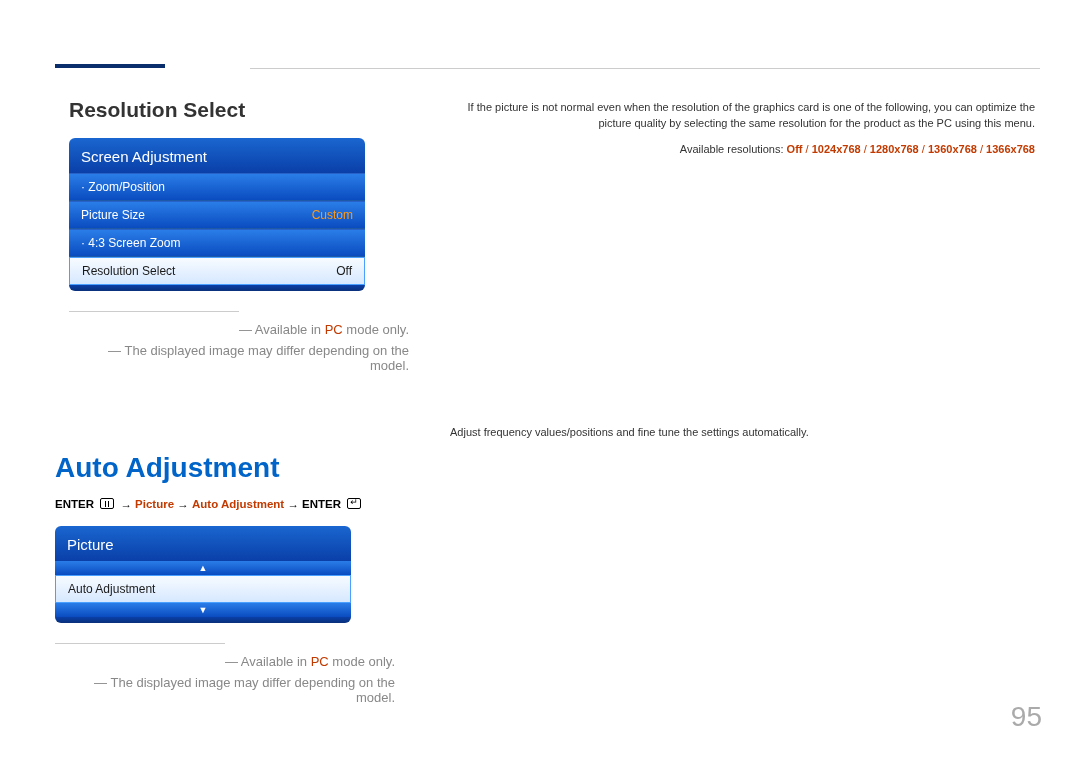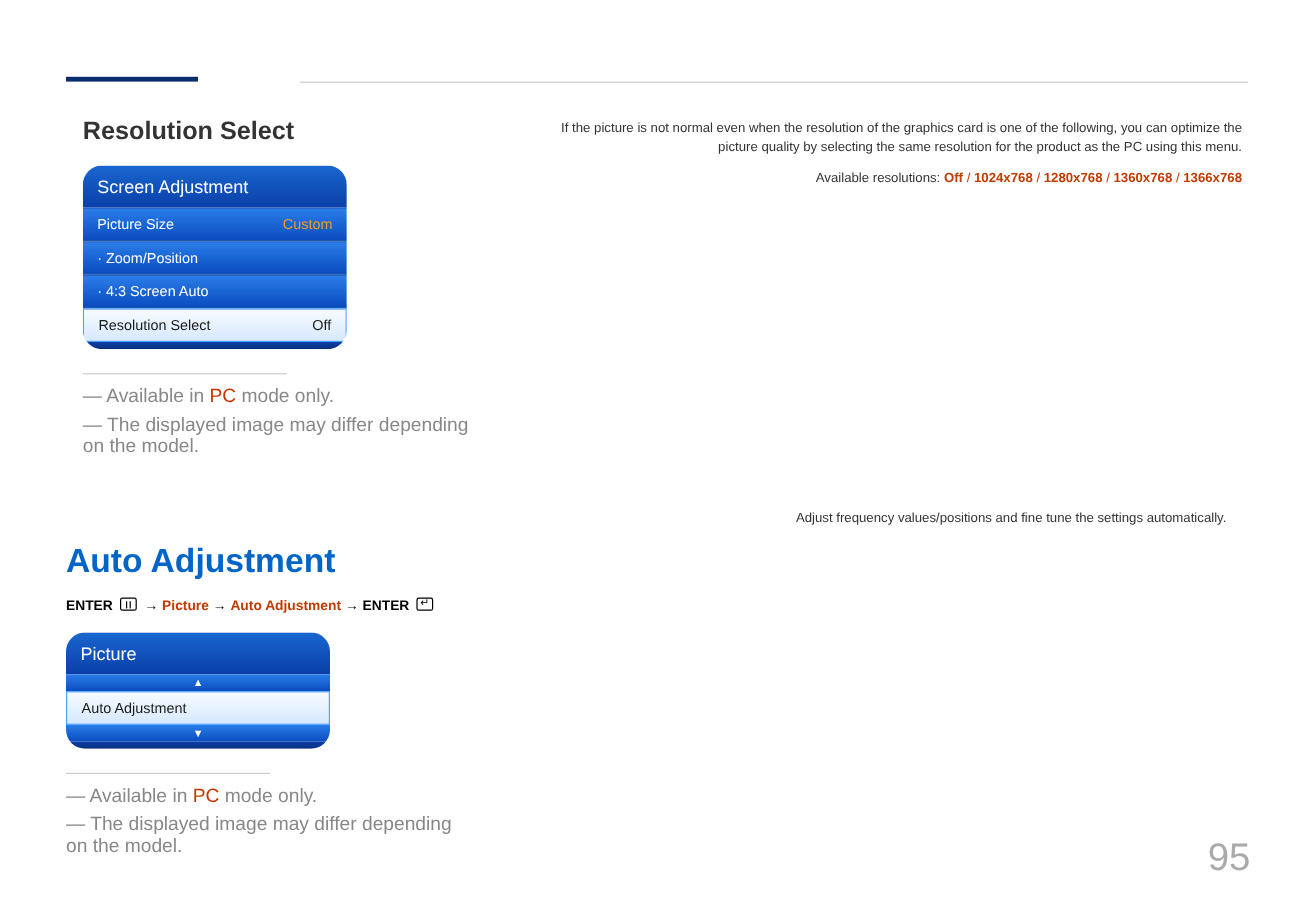--- a/index.html
+++ b/index.html
@@ -46,22 +46,22 @@
     margin-bottom: 16px;
   }
   .h1 {
     font-size: 28px;
     font-weight: 700;
     color: #0064c8;
     margin-top: 32px;
     margin-bottom: 14px;
   }
   .osd {
-    width: 220px;
-    border-radius: 16px;
+    width: 296px;
+    border-radius: 6px;
     overflow: hidden;
     margin-bottom: 20px;
   }
   .osd-header {
     background: linear-gradient(#1a66d0, #0a3fa8);
     color: #fff;
     padding: 10px 12px 8px 12px;
     font-size: 15px;
   }
   .osd-row {
@@ -92,23 +92,24 @@
     color: #fff;
     font-size: 9px;
     padding: 2px 0;
   }
   .notes-rule {
     border-top: 1px solid #ccc;
     width: 170px;
     margin: 18px 0 10px 0;
   }
   .note {
-    font-size: 16px;
+    font-size: 13px;
     color: #888;
     margin-bottom: 6px;
+    text-align: right;
   }
   .note .em { color: #c23a00; }
   .path {
     font-size: 11.5px;
     color: #000;
     margin-bottom: 16px;
   }
   .path b { font-weight: 700; }
   .path .em { font-weight: 700; color: #c23a00; }
   .micon {
@@ -144,28 +145,27 @@
     font-size: 11px;
     line-height: 1.45;
     color: #333;
   }
   .body-text .em { color: #c23a00; font-weight: 700; }
   .body-text .sep { color: #c23a00; }
   .section2 {
     position: absolute;
     top: 425px;
     left: 450px;
-    right: 58px;
-    text-align: right;
+    right: 45px;
   }
   .page-num {
     position: absolute;
     right: 38px;
     bottom: 30px;
-    font-size: 32px;
+    font-size: 28px;
     color: #aaa;
   }
   .left-block2 {
     position: absolute;
     top: 420px;
     left: 55px;
     width: 340px;
   }
 </style>
 </head>
@@ -173,29 +173,29 @@
 
 <div class="top-mark"></div>
 <div class="top-rule"></div>
 
 <div class="left-col">
   <div class="h2">Resolution Select</div>
 
   <div class="osd">
     <div class="osd-header">Screen Adjustment</div>
     <div class="osd-row">
+      <span>· Zoom/Position</span>
+      <span class="val"></span>
+    </div>
+    <div class="osd-row">
       <span>Picture Size</span>
       <span class="val">Custom</span>
     </div>
     <div class="osd-row">
-      <span>· Zoom/Position</span>
-      <span class="val"></span>
-    </div>
-    <div class="osd-row">
-      <span>· 4:3 Screen Auto</span>
+      <span>· 4:3 Screen Zoom</span>
       <span class="val"></span>
     </div>
     <div class="osd-row selected">
       <span>Resolution Select</span>
       <span class="val">Off</span>
     </div>
     <div class="osd-footpad"></div>
   </div>
 
   <div class="notes-rule"></div>

